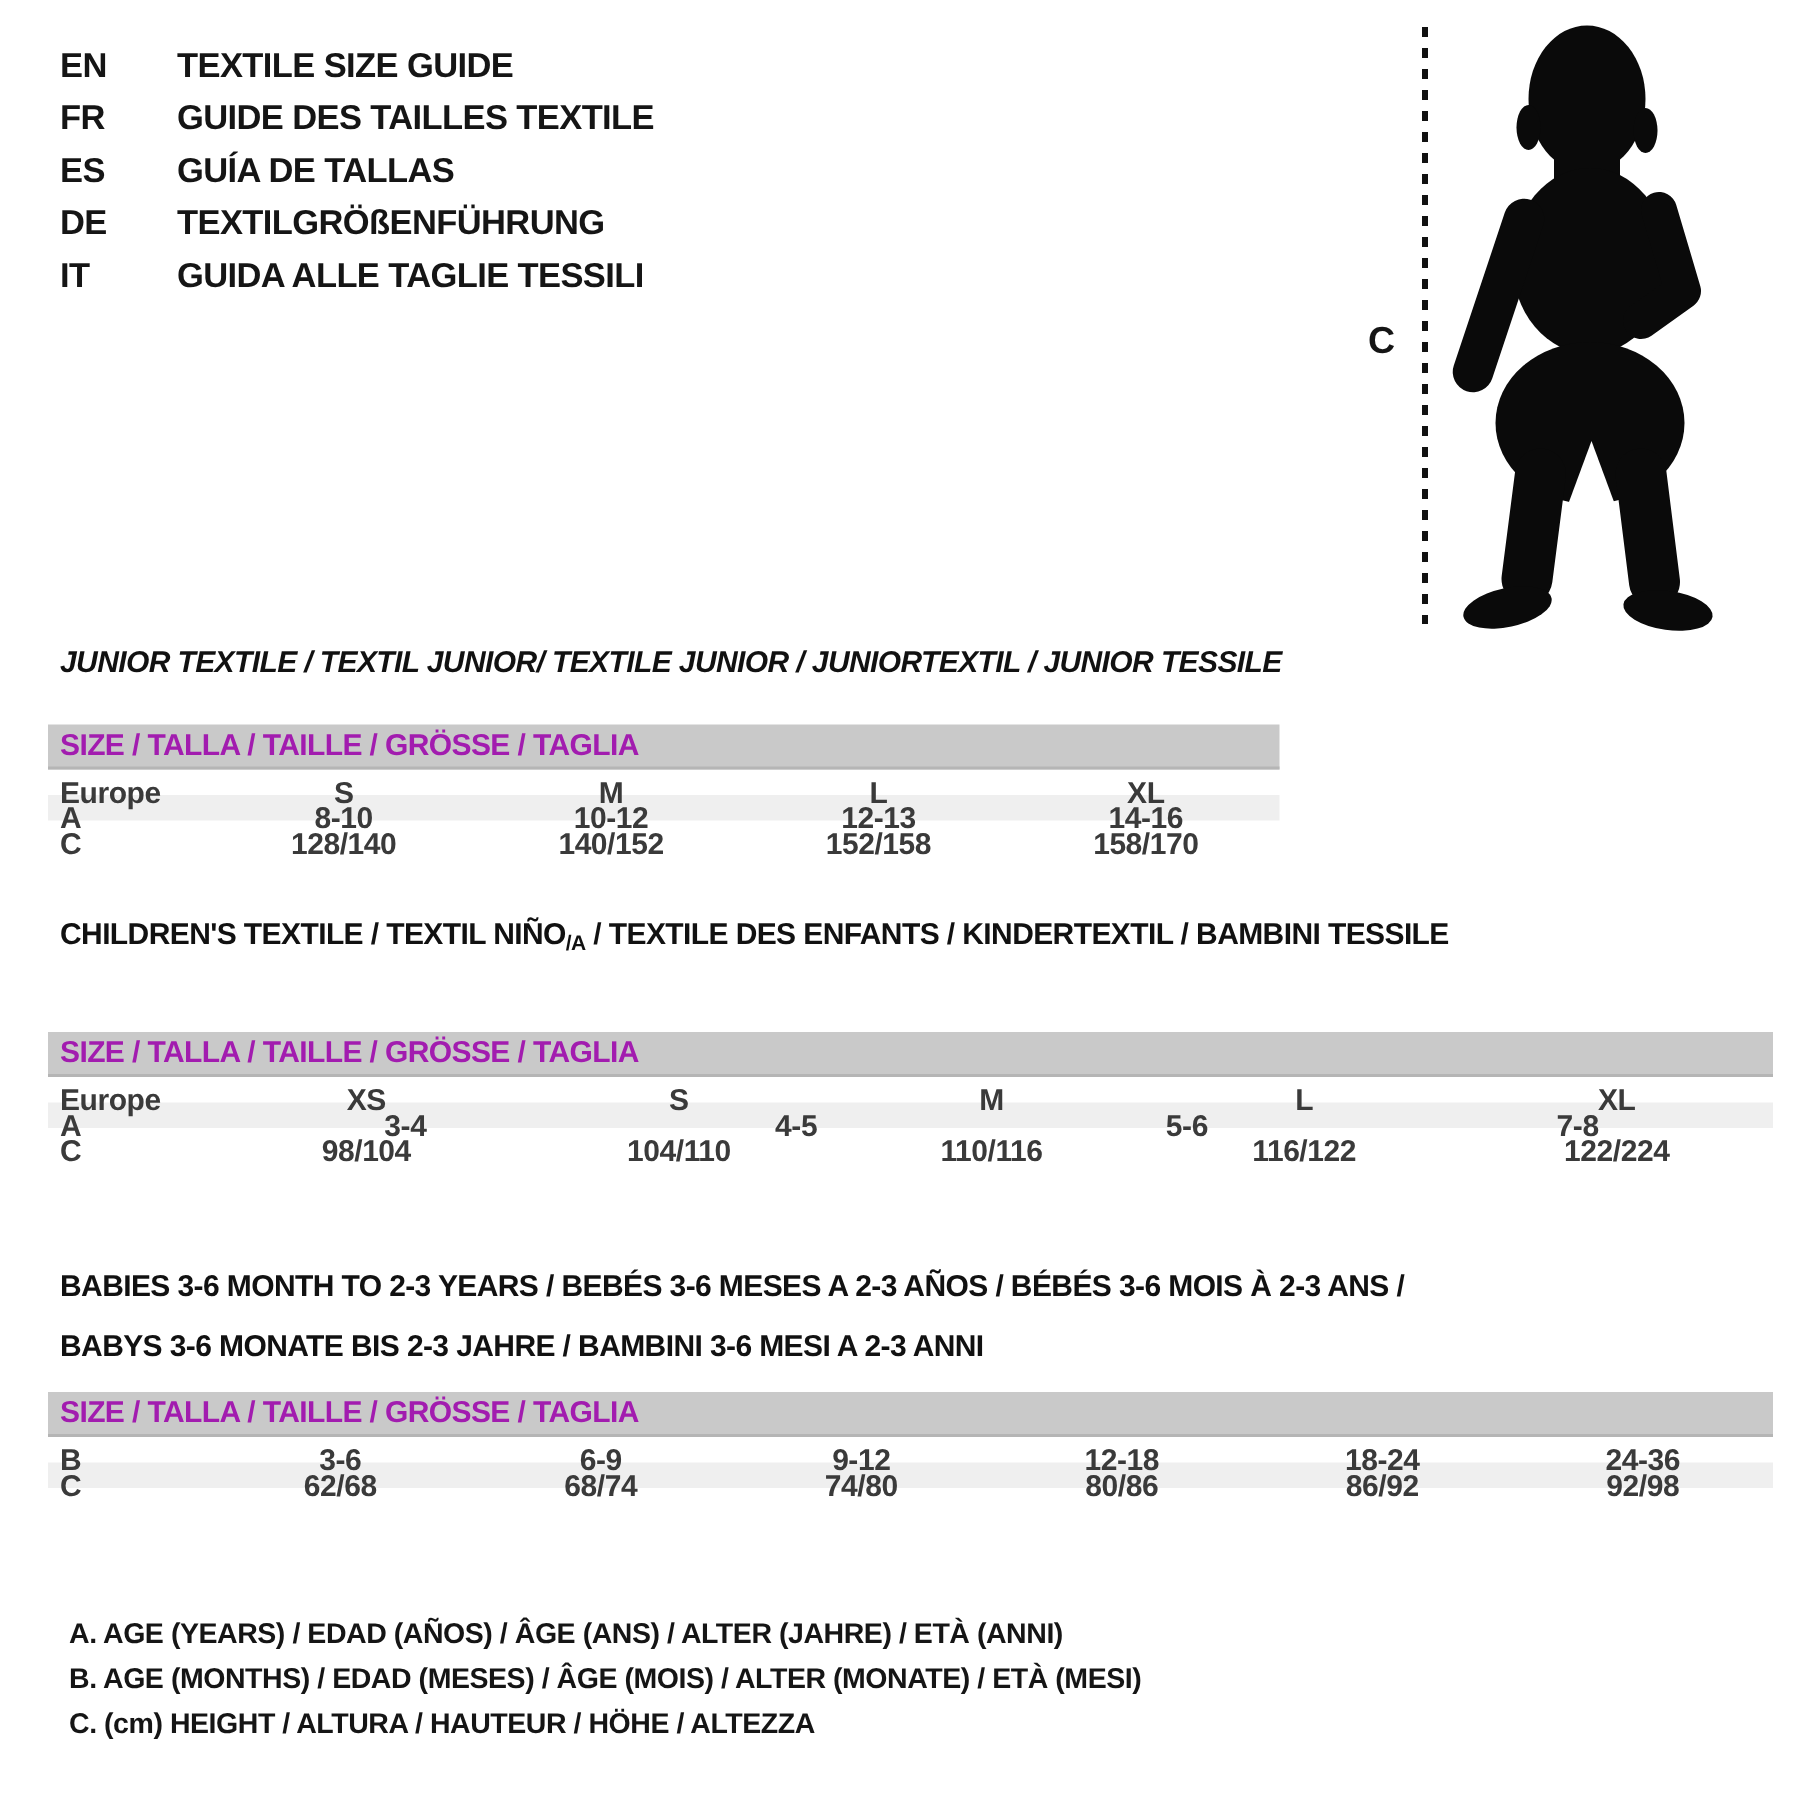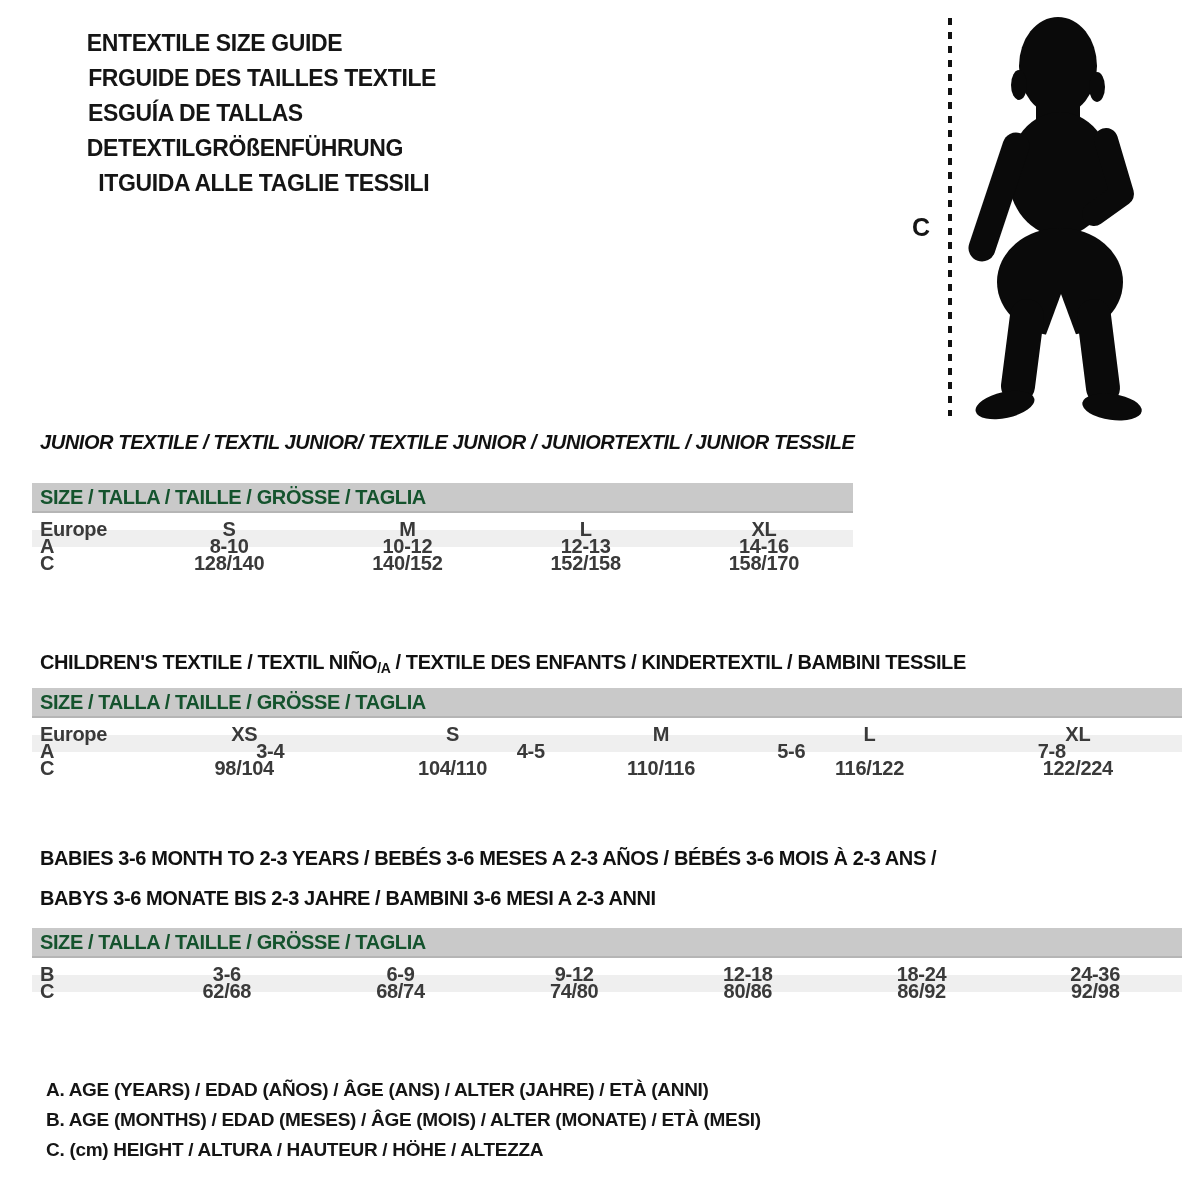--- a/index.html
+++ b/index.html
@@ -3,47 +3,47 @@
 <meta charset="utf-8">
 <style>
   html,body{margin:0;padding:0;background:#ffffff;}
   .page{
     position:relative;width:1200px;height:1200px;background:#ffffff;
     font-family:"Liberation Sans",sans-serif;font-weight:bold;color:#151515;
     overflow:hidden;
   }
   
   .lang-list{position:absolute;left:40px;top:26px;}
-  .lang-row{display:flex;line-height:35px;font-size:23px;letter-spacing:-0.4px;text-align:right;}
+  .lang-row{display:flex;line-height:35px;font-size:23px;letter-spacing:-0.4px;}
   .lang-code{width:78px;}
   .lang-title{white-space:nowrap;}
 
   
   .measure-line{
     position:absolute;left:948px;top:18px;width:4px;height:398px;
     background:repeating-linear-gradient(to bottom,#111 0 7px,transparent 7px 14px);
   }
   .measure-label{position:absolute;left:912px;top:213px;font-size:25px;}
   .silhouette{position:absolute;left:956px;top:8px;}
 
   
   .section-title{position:absolute;left:40px;font-size:20px;letter-spacing:-0.4px;white-space:nowrap;color:#111;}
   .title-junior{top:431px;font-style:italic;}
-  .title-children{top:651px;}
+  .title-children{top:612px;}
   .title-babies{top:838px;line-height:40px;}
   .sub-a{font-size:14px;vertical-align:-4px;}
 
   
   .size-table{position:absolute;left:32px;}
   .table-junior{top:483px;width:821px;}
   .table-children{top:688px;width:1150px;}
   .table-babies{top:928px;width:1150px;}
   .size-bar{
     height:28px;line-height:28px;background:var(--bar-bg,#c9c9c9);
-    border-bottom:2px solid #b5b5b5;padding-left:8px;font-size:20px;color:#14532d;
+    border-bottom:2px solid #b5b5b5;padding-left:8px;font-size:20px;color:#a21caf;
     letter-spacing:-0.4px;white-space:nowrap;
   }
   .trow{display:flex;height:17px;line-height:33px;font-size:20px;color:#3a3a3a;letter-spacing:-0.3px;}
   .trow.stripe{background:var(--stripe-bg,#efefef);}
   .tlabel{width:100px;padding-left:8px;}
   .tcell{flex:1;text-align:center;}
 
   
   .legend{position:absolute;left:46px;top:1075px;font-size:19px;line-height:30px;letter-spacing:-0.3px;}
   .legend-line{white-space:nowrap;}

